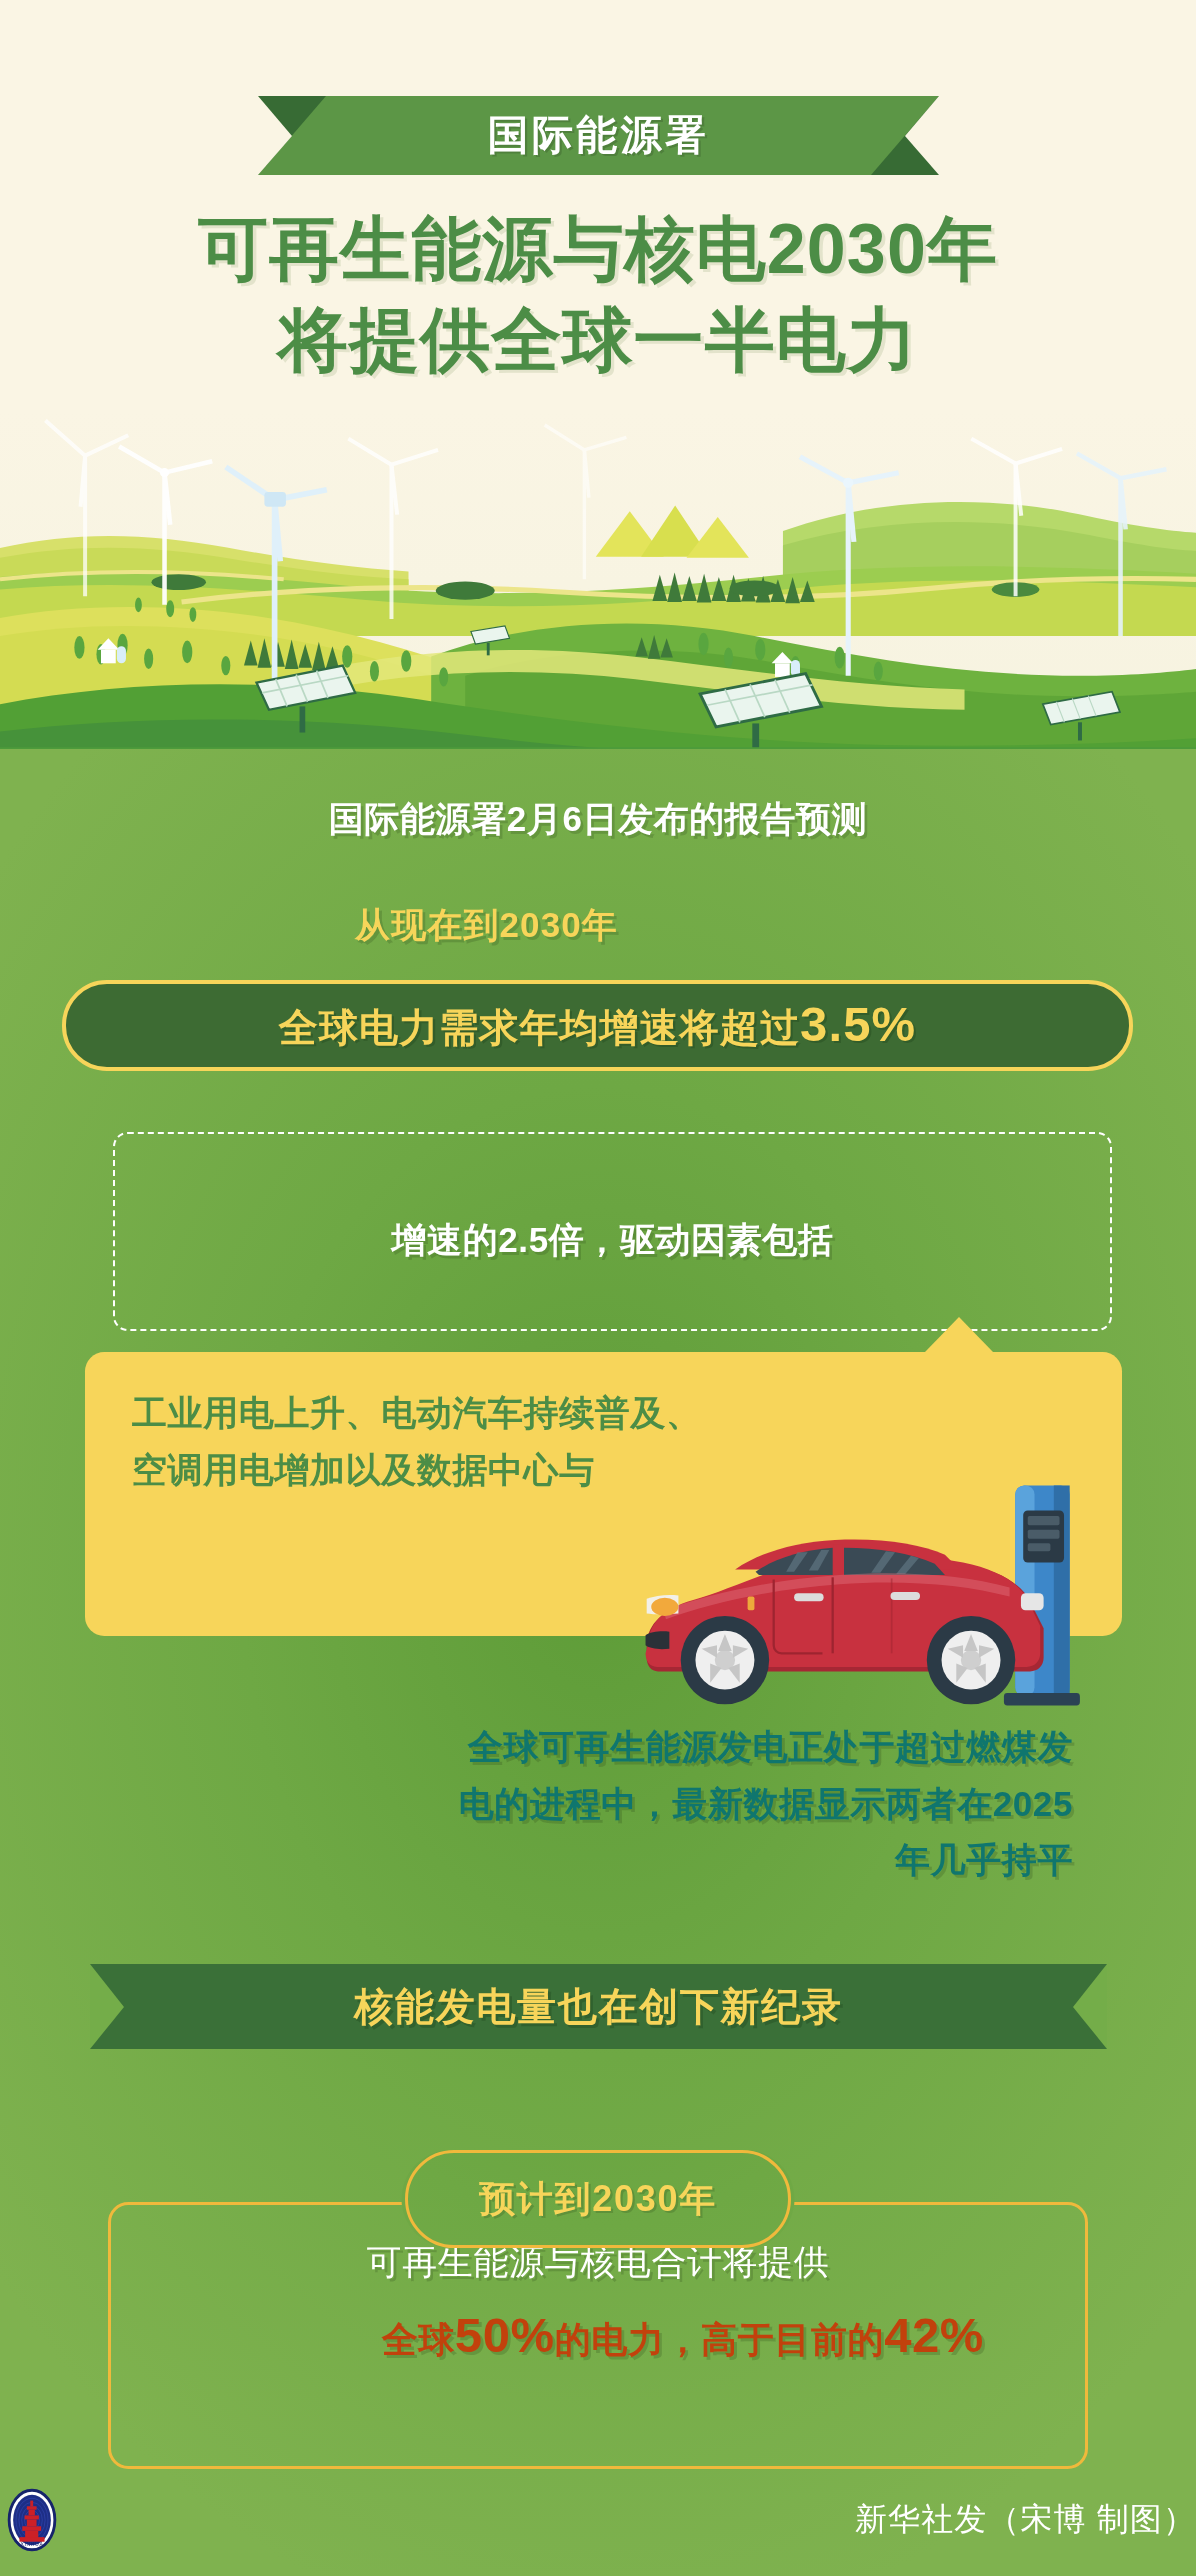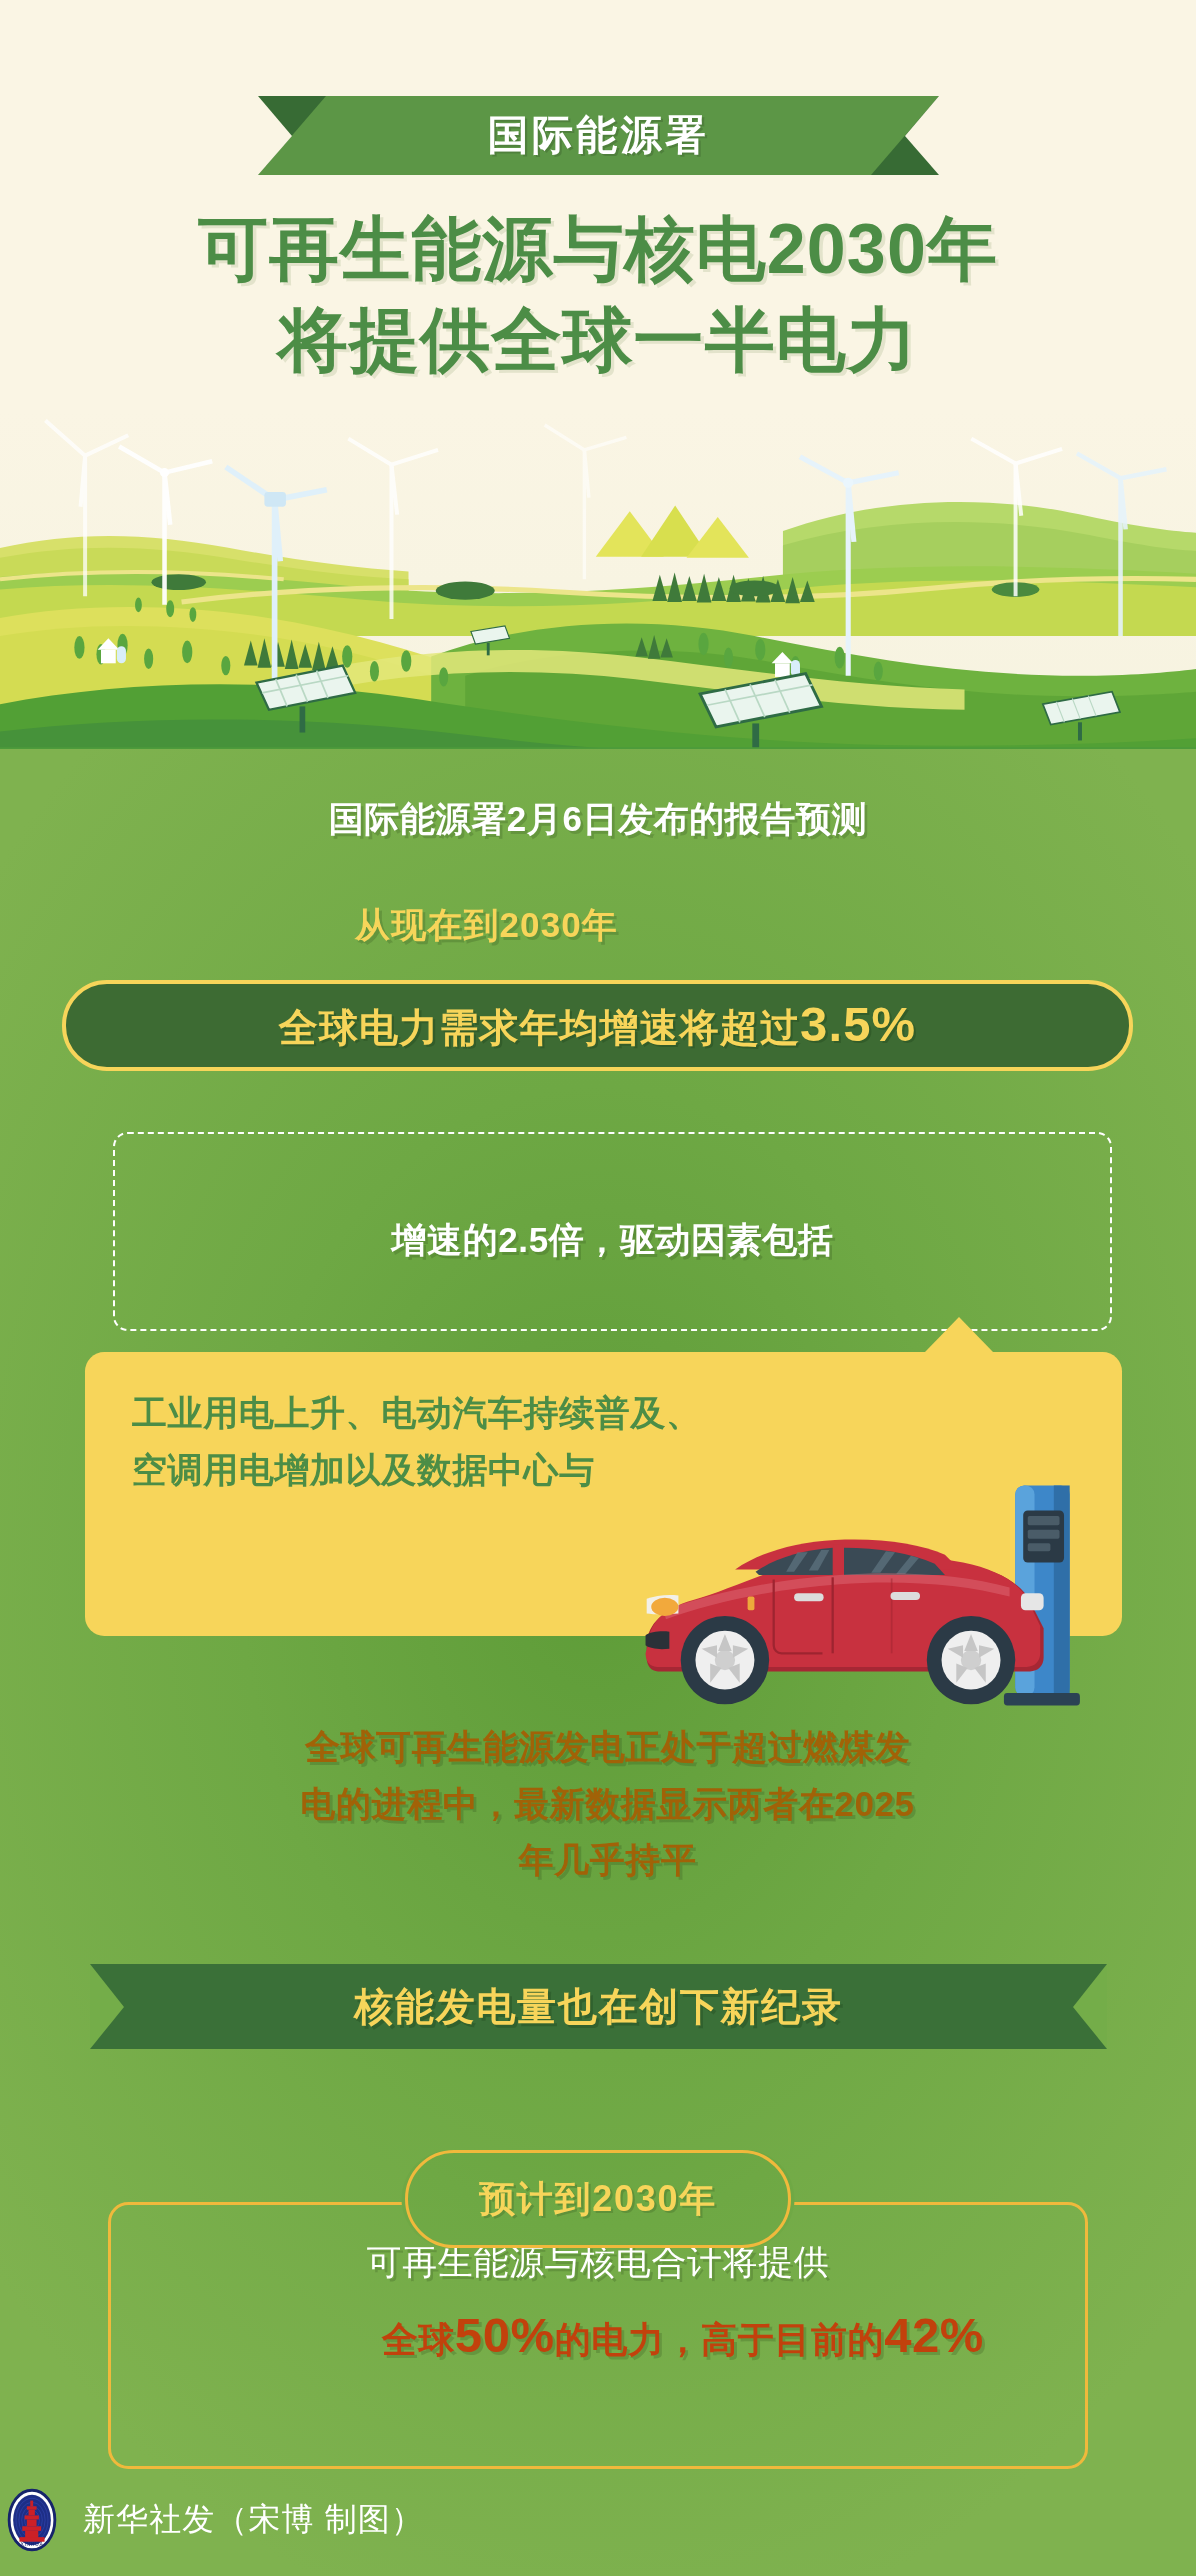--- a/index.html
+++ b/index.html
@@ -157,21 +157,21 @@
   
   .ev{
     position:absolute; left:624px; top:1458px;
     width:499px; height:267px;
   }
   .ev svg{ display:block; width:499px; height:267px; }
 
   
   .para{
     position:absolute; left:142px; top:1719px; width:931px;
-    text-align:center; color:#a16207; font-weight:bold;
+    text-align:right; color:#0f766e; font-weight:bold;
     font-size:35px; line-height:1.62; letter-spacing:0.6px;
     text-shadow:2.8px 2.8px 0 rgba(40,70,25,.22);
   }
 
   
   .ribbon2{
     position:absolute; left:90px; top:1964px;
     width:1017px; height:85px;
   }
   .ribbon2 .band{
@@ -236,21 +236,21 @@
     text-align:right; color:#c2410c; font-weight:bold;
     font-size:36px; letter-spacing:0.6px;
     text-shadow:2.8px 2.8px 0 rgba(40,70,25,.22);
     white-space:nowrap;
   }
   .final-t2 .big{ font-size:49px; }
 
   
   .footer{
     position:absolute; left:0; top:2483px; width:1196px; height:74px;
-    display:flex; align-items:center; justify-content:flex-start; gap:19px;
+    display:flex; align-items:center; justify-content:space-between; gap:19px;
   }
   .footer .logo{ width:64px; height:64px; display:block; }
   .footer .credit{
     color:#ffffff; font-size:32px; font-weight:normal; letter-spacing:1.1px;
   }
 </style>
 </head>
 <body>
 
 <div class="poster">

